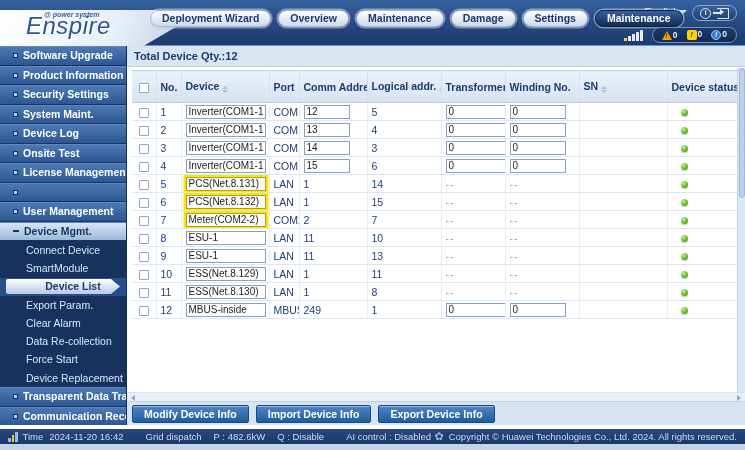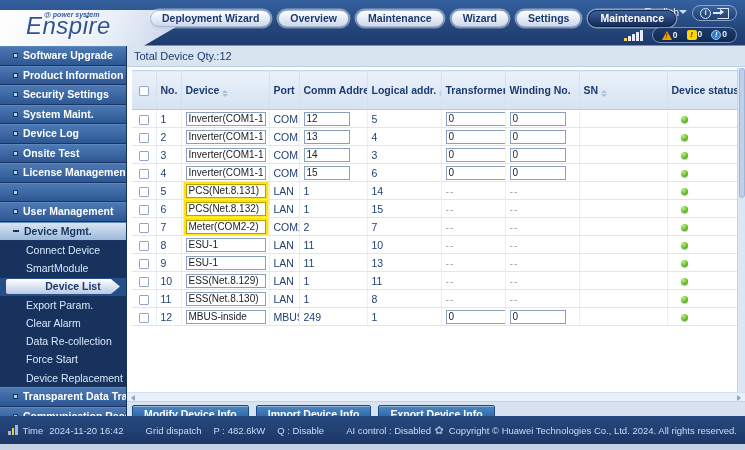--- a/index.html
+++ b/index.html
@@ -98,27 +98,27 @@
     border-radius:2px 0 0 2px;
     text-align:center;
   }
 
   
   .content {
     position:absolute; top:46px; left:127px; right:0; bottom:25px;
     background:#f2f6fb; display:flex; flex-direction:column;
   }
   .title-bar { height:21px; background:#d9e4f1; border-bottom:1px solid #bccfe6;
-    font-size:11px; font-weight:normal; color:#1d3a6e; padding:4px 0 0 7px; flex:0 0 auto; }
+    font-size:11px; font-weight:bold; color:#1d3a6e; padding:4px 0 0 7px; flex:0 0 auto; }
   .table-zone { position:relative; flex:1 1 auto; background:#fff; overflow:hidden; }
   .table-wrap { padding:3px 8px 0 5px; }
   table { border-collapse:collapse; table-layout:fixed; width:605px; }
   th, td { font-size:10.5px; text-align:left; overflow:hidden; white-space:nowrap; }
   thead th {
-    height:39px; background:linear-gradient(#eaf1fa,#d7e3f2);
+    height:32px; background:linear-gradient(#eaf1fa,#d7e3f2);
     color:#1d3a6e; font-weight:bold; border-top:1px solid #c3d5ea; border-bottom:1px solid #b9cde6;
     border-right:1px solid #d3e0f0; padding:0 2px 0 4px;
   }
   thead th:last-child { border-right:none; }
   tbody td { height:18px; border-bottom:1px solid #dbe7f4; border-right:1px solid #e8eff8;
     color:#1f3f73; padding:0 2px 0 4px; }
   tbody td:last-child { border-right:none; }
   td.c, th.c { text-align:center; padding:0; }
   input[type=checkbox] { appearance:none; -webkit-appearance:none; width:10px; height:10px;
     border:1px solid #92a8c8; background:#fff; border-radius:1px; vertical-align:middle; cursor:pointer; }
@@ -148,21 +148,21 @@
   .harrow-l { left:4px; border-right:4px solid #8ba3c6; }
   .harrow-r { right:4px; border-left:4px solid #8ba3c6; }
 
   .action-bar { flex:0 0 auto; height:24px; background:#d7e3f1; border-top:1px solid #c2d3e8;
     display:flex; align-items:center; gap:7px; padding:0 0 0 5px; }
   .btn { height:18px; padding:0 11px; font-size:10.5px; font-weight:bold; color:#fff;
     background:linear-gradient(#4e86c4,#205c9c); border:1px solid #1b4b82; border-radius:2px;
     box-shadow:inset 0 1px 0 rgba(255,255,255,.4); cursor:pointer; font-family:"Liberation Sans",sans-serif; }
 
   
-  .footer { position:absolute; left:0; right:0; bottom:6px; height:28px;
+  .footer { position:absolute; left:0; right:0; bottom:6px; height:15px;
     background:linear-gradient(#27497f,#1b3766); color:#c9dcf4; font-size:9.5px;
     display:flex; align-items:center; padding:0 8px; white-space:nowrap; }
   .footer .gap-s { margin-left:6px; }
   .footer .gap-l { margin-left:22px; }
   .footer .gap-m { margin-left:12px; }
   .chart-icon { display:inline-flex; align-items:flex-end; gap:1px; margin-right:5px; }
   .chart-icon i { display:block; width:2.5px; background:#9fb8da; }
   .chart-icon i:nth-child(1){ height:4px; }
   .chart-icon i:nth-child(2){ height:7px; background:#f0c53f; }
   .chart-icon i:nth-child(3){ height:10px; }
@@ -188,21 +188,21 @@
 
   <div class="icon-pill">
     <span class="ico-info"></span>
     <span class="ico-exit"></span>
   </div>
 
   <div class="tab-bar">
       <div class="tab">Deployment Wizard</div>
       <div class="tab">Overview</div>
       <div class="tab">Maintenance</div>
-      <div class="tab">Wizard</div>
+      <div class="tab">Damage</div>
       <div class="tab">Settings</div>
       <div class="tab active">Maintenance</div>
     </div>
 
   <div class="status-cluster">
     <span class="signal">
         <i></i>
         <i></i>
         <i></i>
         <i></i>

